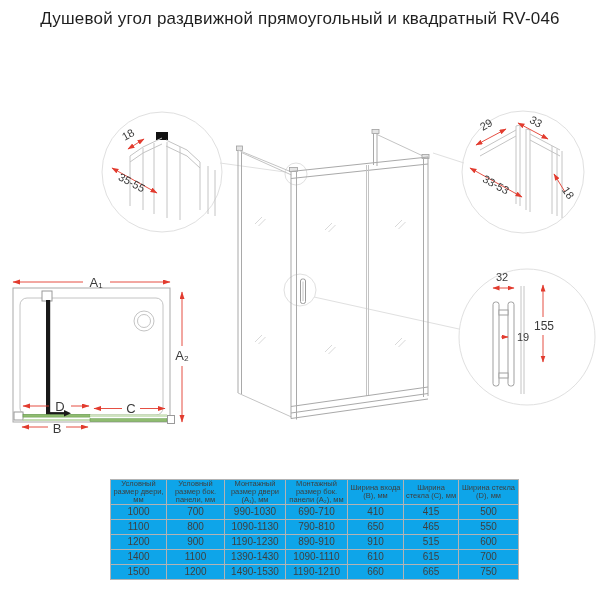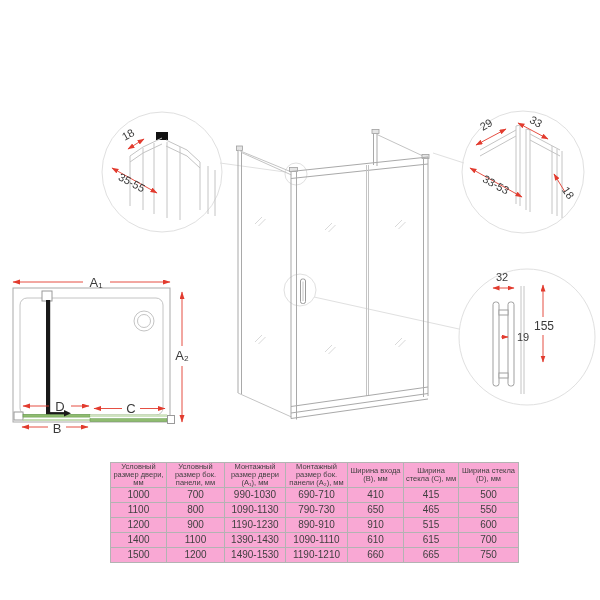--- a/index.html
+++ b/index.html
@@ -21,34 +21,35 @@
   #detail-handle{left:455px;top:268px;z-index:2;}
   .dim-text{fill:#3a3a3a;font-size:11px;}
   .dim-text-lg{fill:#3a3a3a;font-size:13px;}
   .thin{stroke:#c4c4c4;stroke-width:1;fill:none;}
   .mid{stroke:#a9a9a9;stroke-width:1;fill:none;}
   .cap{fill:#e4e4e4;stroke:#9f9f9f;stroke-width:.8;}
   .spark{stroke:#d9d9d9;stroke-width:1;fill:none;}
   .red{stroke:#e23b2e;stroke-width:.9;fill:none;}
   .bubble{stroke:#e0e0e0;stroke-width:1;fill:none;}
   table.sizes{
-    position:absolute;left:110px;top:462px;width:408px;z-index:3;
-    border-collapse:collapse;table-layout:fixed;background:#f9a8d4;
+    position:absolute;left:110px;top:479px;width:408px;z-index:3;
+    border-collapse:collapse;table-layout:fixed;background:#0ea5e9;
   }
   table.sizes th,table.sizes td{
     border:1px solid #b3b3b3;text-align:center;vertical-align:middle;
     color:#3f3f3f;padding:0 1px;
   }
   table.sizes th{font-weight:normal;font-size:7.5px;line-height:1.05;height:22px;}
   table.sizes td{font-size:10px;height:14px;}
 </style>
 </head>
 <body>
 
 <div class="title">
+  <div>Душевой угол раздвижной прямоугольный и квадратный RV-046</div>
 </div>
 
 <svg id="leaders" width="600" height="600">
   <g>
     <circle cx="296" cy="174" r="11" class="bubble"></circle>
     <line x1="220" y1="163" x2="285" y2="172" class="bubble"></line>
     <circle cx="300" cy="290" r="16" class="bubble"></circle>
     <line x1="314" y1="297" x2="459" y2="329" class="bubble"></line>
     <line x1="433" y1="153" x2="464" y2="163" class="bubble"></line>
   </g>
@@ -279,21 +280,21 @@
         <td>990-1030</td>
         <td>690-710</td>
         <td>410</td>
         <td>415</td>
         <td>500</td>
       </tr>
       <tr>
         <td>1100</td>
         <td>800</td>
         <td>1090-1130</td>
-        <td>790-730</td>
+        <td>790-810</td>
         <td>650</td>
         <td>465</td>
         <td>550</td>
       </tr>
       <tr>
         <td>1200</td>
         <td>900</td>
         <td>1190-1230</td>
         <td>890-910</td>
         <td>910</td>

